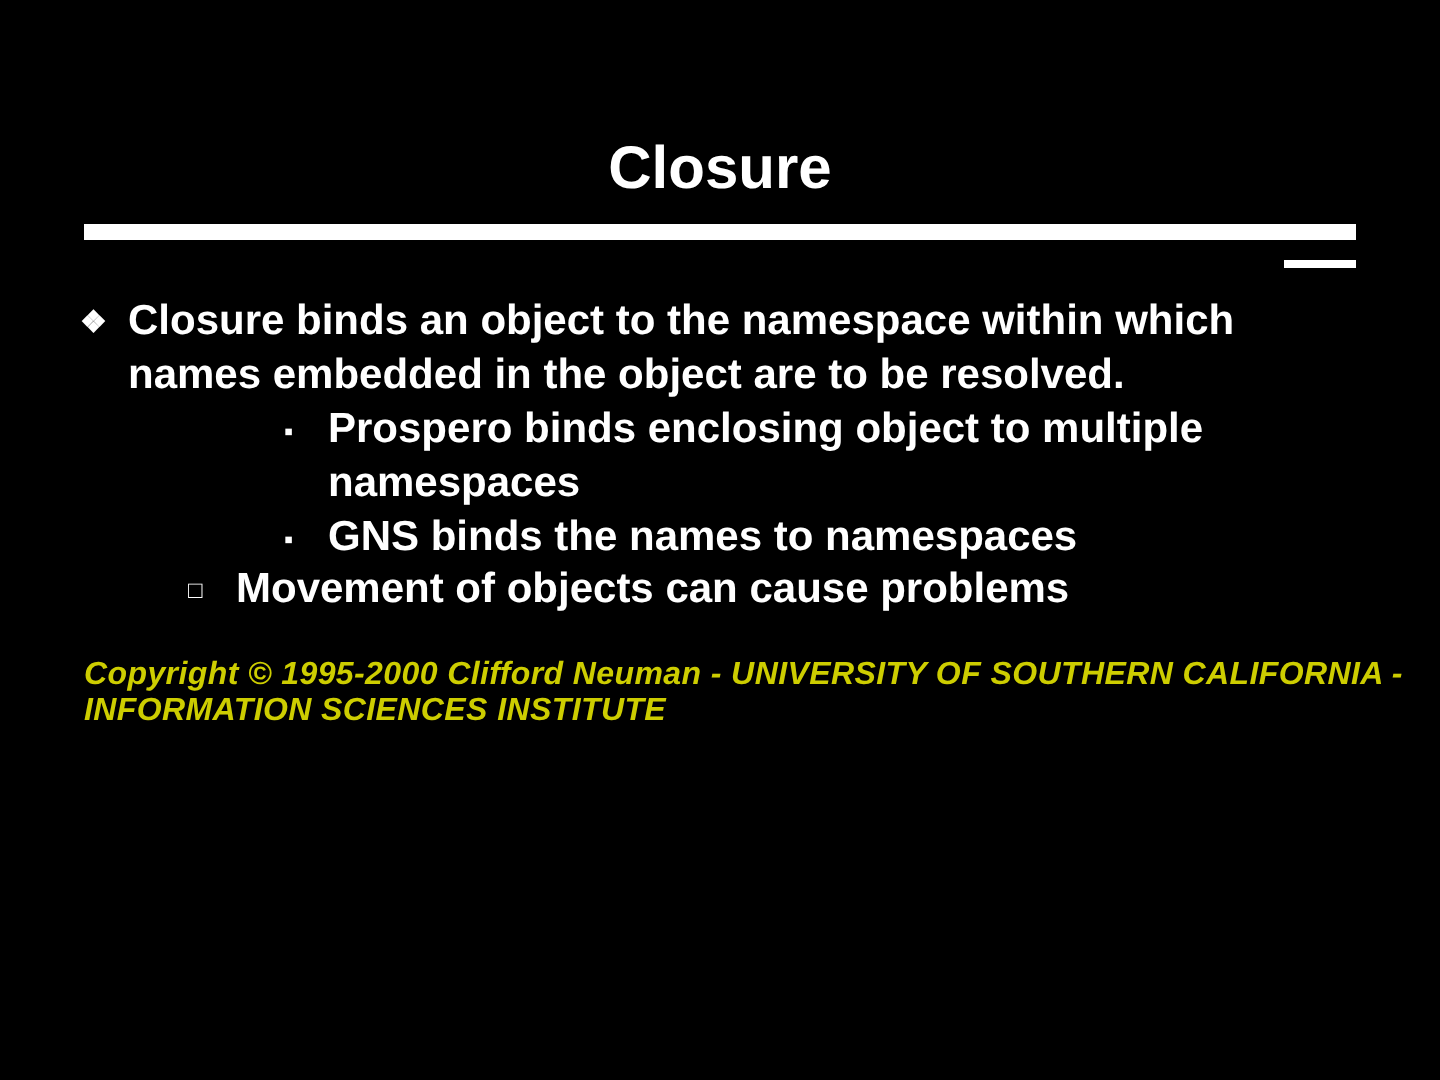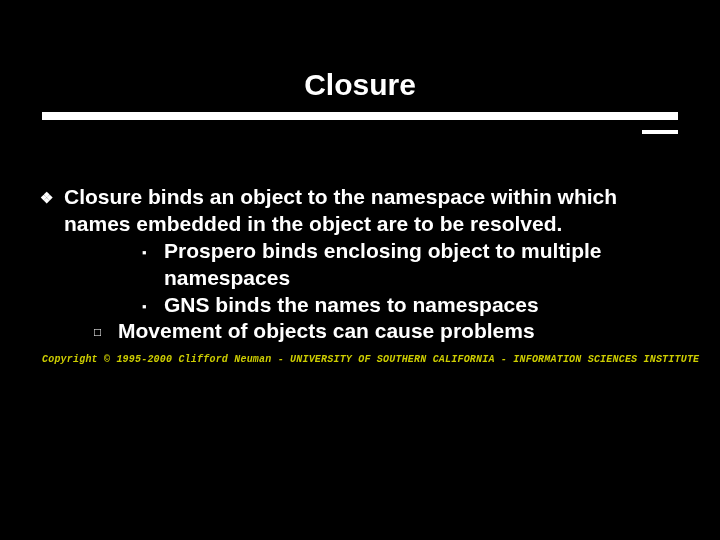--- a/index.html
+++ b/index.html
@@ -46,21 +46,20 @@
   .content {
     padding: 28px 40px 0 40px;
     font-size: 21px;
     font-weight: bold;
     line-height: 1.28;
   }
   .lvl1 {
     padding-left: 24px;
     text-indent: -24px;
     margin-bottom: 0;
-    margin-top: 36px;
   }
   .lvl1 .bullet {
     display: inline-block;
     width: 24px;
     text-indent: 0;
     font-size: 15px;
     vertical-align: 1px;
   }
   .lvl2 {
     padding-left: 78px;
@@ -81,24 +80,24 @@
     display: inline-block;
     width: 22px;
     text-indent: 0;
     font-size: 13px;
     vertical-align: 1px;
   }
   .footer {
     position: absolute;
     left: 42px;
     bottom: 30px;
-    font-family: Liberation Mono, monospace;
+    font-family: Liberation Sans, sans-serif;
     font-style: italic;
     font-weight: bold;
-    font-size: 10px;
+    font-size: 16px;
     color: #cdcd00;
     letter-spacing: 0.2px;
   }
 </style>
 </head>
 <body>
 
 <div class="slide">
 
   <div class="title-area">

